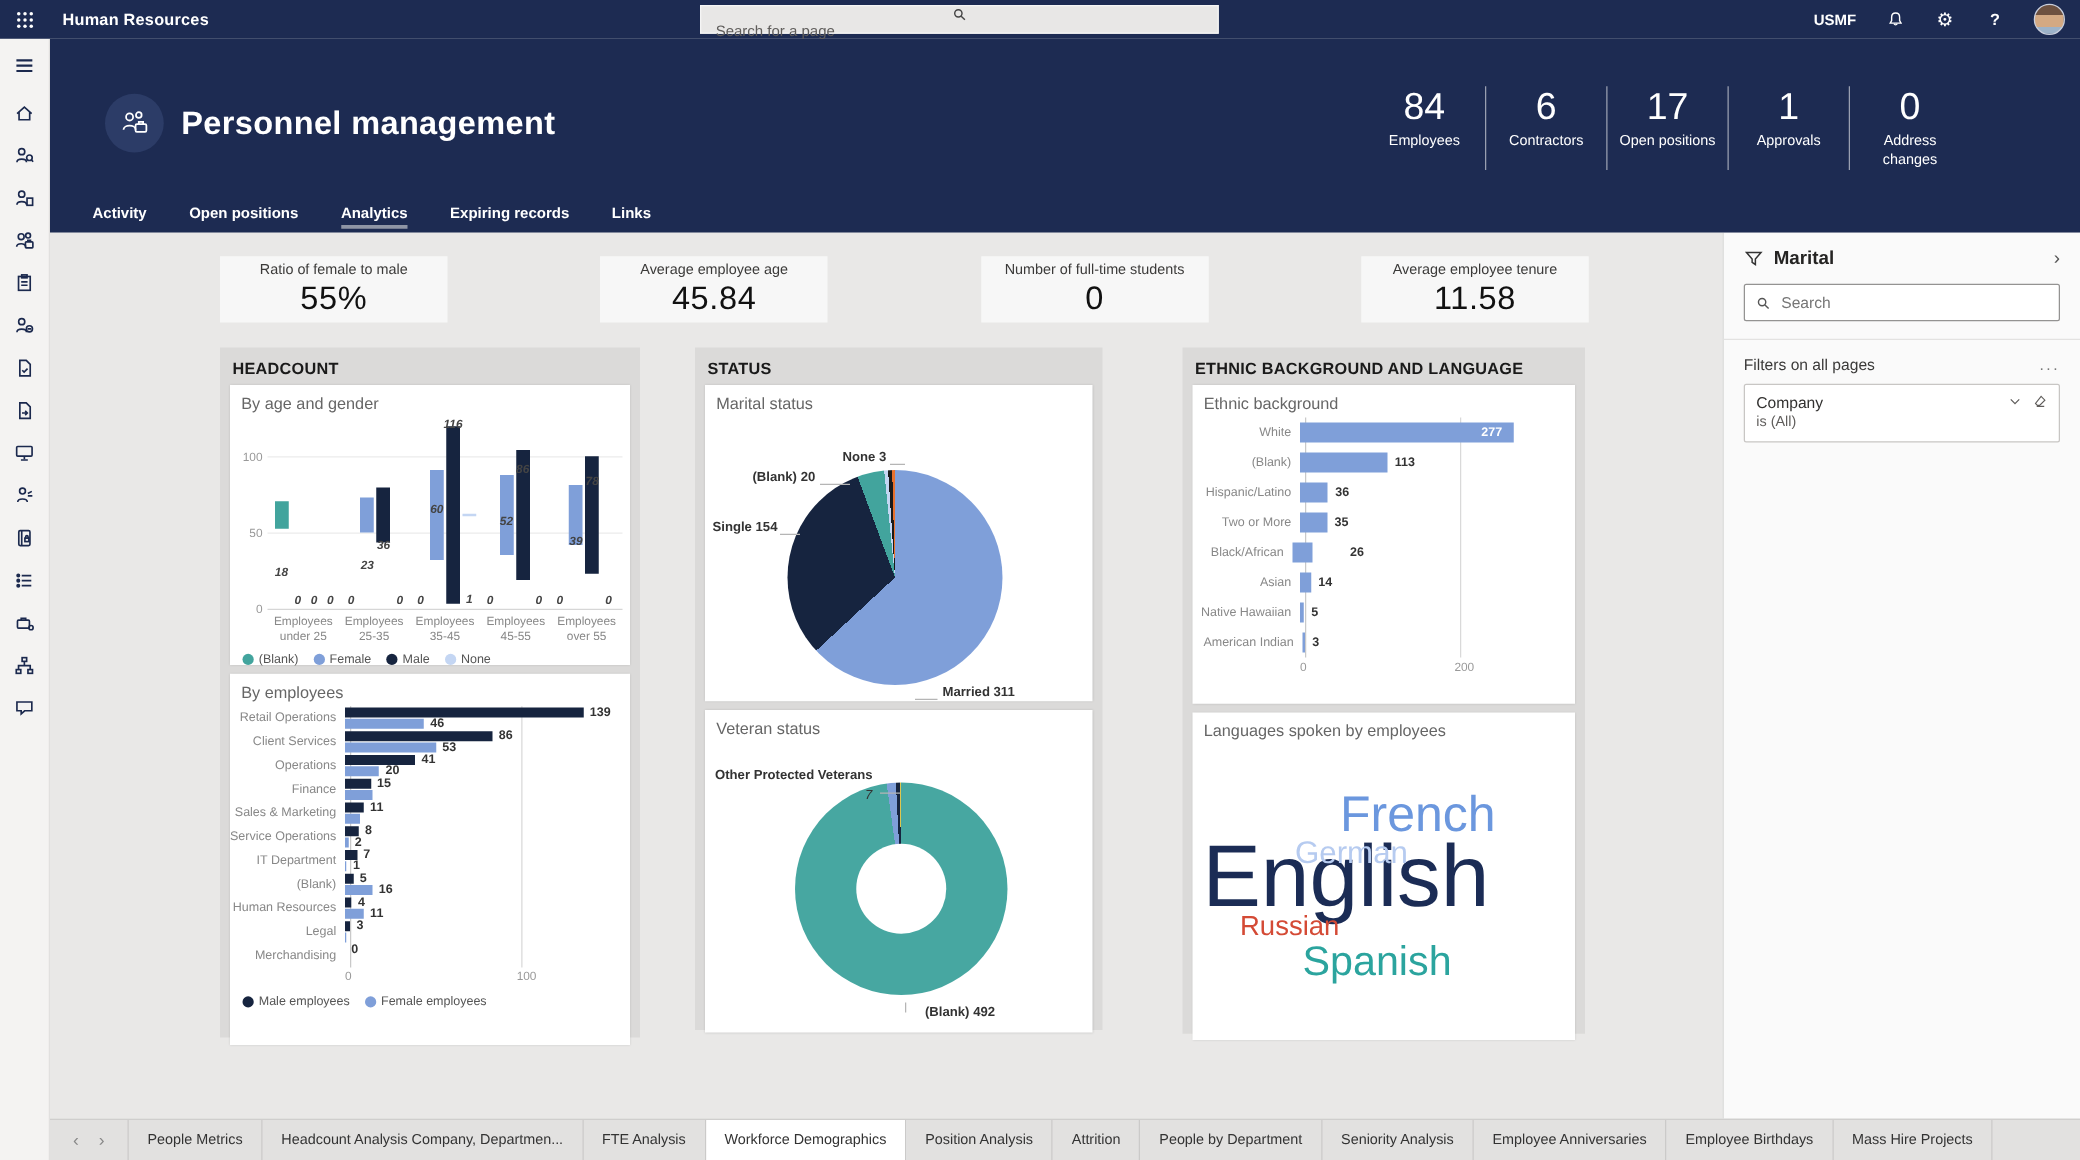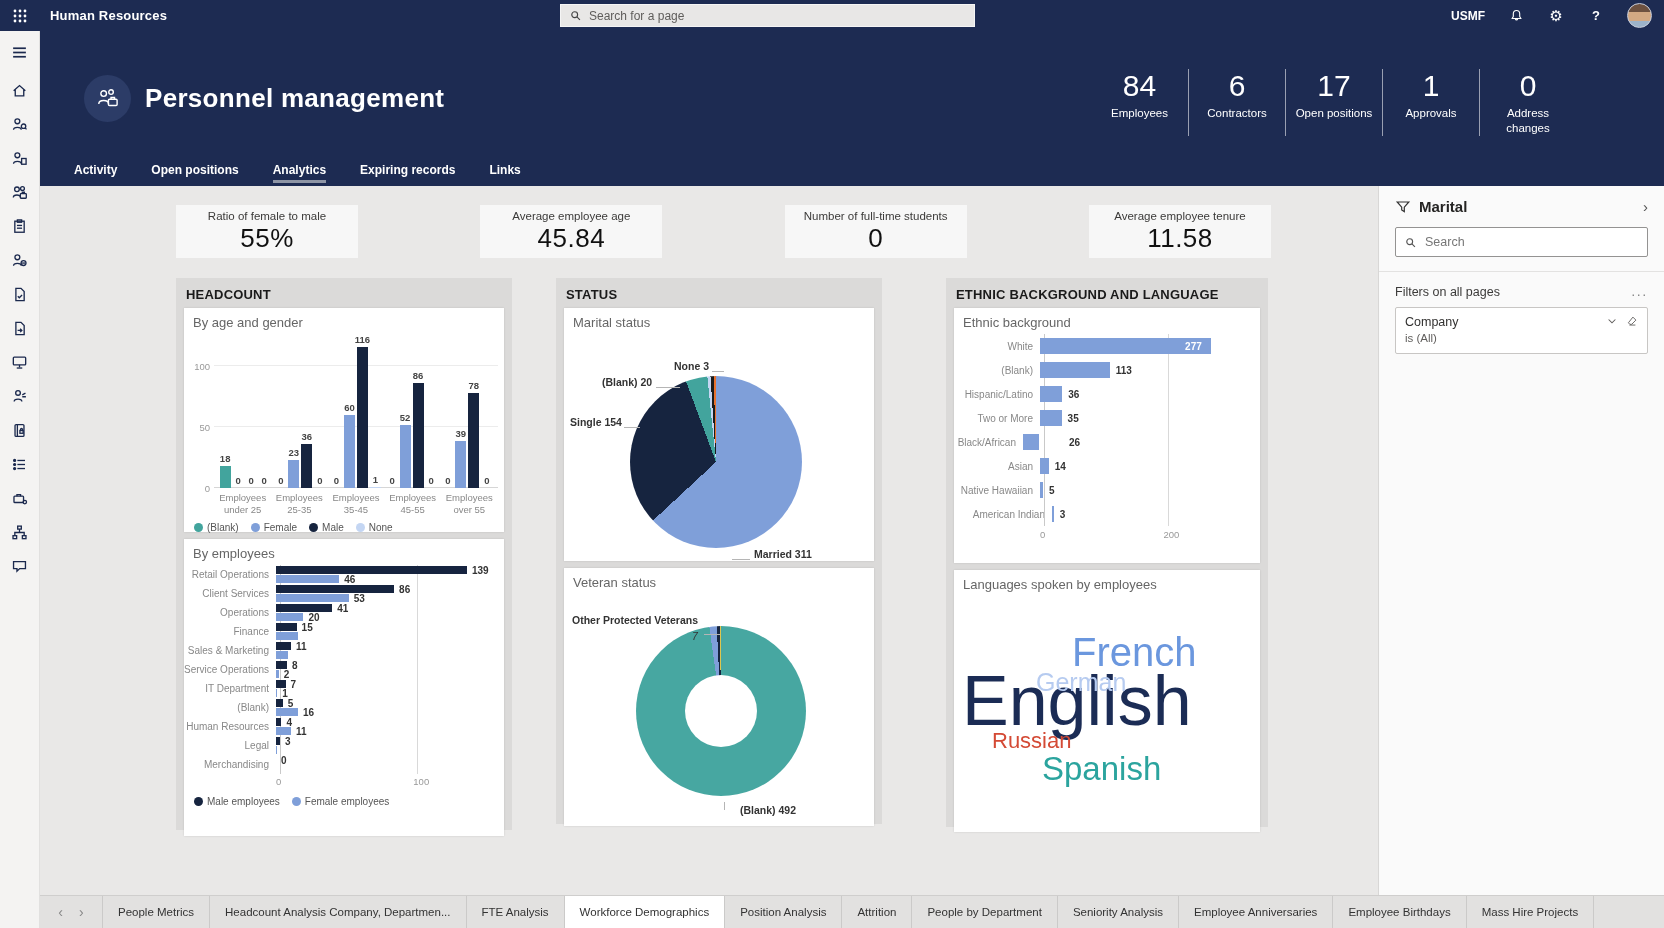--- a/index.html
+++ b/index.html
@@ -2,21 +2,21 @@
 <html><head>
 <meta charset="utf-8">
 <style>
   * { margin:0; padding:0; box-sizing:border-box; }
   html,body { width:1664px; height:928px; overflow:hidden; font-family:"Liberation Sans", sans-serif; background:#e9e8e7; }
 
   
   .topbar { position:absolute; left:0; top:0; width:1664px; height:31px; background:#1d2b52; display:flex; align-items:center; z-index:30; }
   .waffle { width:40px; height:31px; display:flex; align-items:center; justify-content:center; cursor:pointer; }
   .app-title { color:#fff; font-size:13px; font-weight:700; margin-left:10px; letter-spacing:.2px; }
-  .top-search { position:absolute; left:560px; top:4px; width:415px; height:23px; background:#e8e7e6; border:1px solid #f5f5f5; display:flex; align-items:center; padding:0 8px; }
+  .top-search { position:absolute; left:560px; top:4px; width:415px; height:23px; background:#e8e7e6; border:1px solid #f5f5f5; display:flex; align-items:center; padding:0 8px;flex-direction:column; }
   .top-search input { border:none; outline:none; background:transparent; font-size:12px; color:#333; width:100%; margin-left:7px; font-family:inherit; }
   .top-search input::placeholder { color:#5f5d5b; }
   .top-right { position:absolute; right:12px; top:0; height:31px; display:flex; align-items:center; gap:22px; color:#fff; }
   .company { font-size:12px; font-weight:700; cursor:pointer; }
   .tb-ic { display:flex; align-items:center; justify-content:center; width:18px; height:18px; cursor:pointer; font-size:14px; }
   .avatar { width:25px; height:25px; border-radius:50%; background:linear-gradient(180deg,#6d5140 0 34%, #d3a983 34% 75%, #9db3c9 75%); border:1px solid #c9cedb; cursor:pointer; }
 
   
   .sidebar { position:absolute; left:0; top:31px; width:40px; bottom:0; background:#f4f3f2; border-right:1px solid #e1e0df; z-index:20; display:flex; flex-direction:column; align-items:center; }
   .side-icon { width:40px; height:34px; display:flex; align-items:center; justify-content:center; color:#1b294e; cursor:pointer; }
@@ -53,21 +53,21 @@
   #panel-status    { left:516px; top:92px; width:326px; height:546px; }
   #panel-ethnic    { left:906px; top:92px; width:322px; height:549px; }
 
   
   .colplot { position:relative; height:152px; margin:4px 6px 0 30px; }
   .gl { position:absolute; left:0; right:0; height:1px; background:#ececec; }
   .gl.zero { background:#d6d6d6; }
   .gl-lab { position:absolute; left:-26px; width:22px; text-align:right; font-size:9.5px; color:#999; transform:translateY(-50%); }
   .colgroups { position:absolute; inset:0; display:flex; justify-content:space-evenly; align-items:flex-end; }
   .colgroup { display:flex; align-items:flex-end; gap:2px; height:100%; }
-  .barwrap { position:relative; width:11px; height:100%; display:flex; align-items:flex-end; }
+  .barwrap { position:relative; width:11px; height:100%; display:flex; align-items:center;font-style:italic; }
   .vbar { width:11px; }
   .vlabel { position:absolute; left:50%; transform:translateX(-50%); font-size:9.5px; font-weight:700; color:#444; white-space:nowrap; }
   .xlabels { display:flex; justify-content:space-evenly; margin:4px 6px 0 30px; }
   .xlabels div { font-size:9.5px; color:#888; text-align:center; width:56px; line-height:1.25; }
   .legend { display:flex; gap:12px; padding:6px 10px 8px; align-items:center; }
   .legend .li { display:flex; align-items:center; gap:4px; font-size:10px; color:#555; }
   .legend .dot { width:9px; height:9px; border-radius:50%; }
 
   
   .rowchart { position:relative; margin-top:2px; }
@@ -652,42 +652,42 @@
               </div>
             </div>
             <div class="hrow" style="height: 24px;">
               <div class="rlab" style="width: 86px;">Two or More</div>
               <div class="rbars" style="height: 24px;">
                 <div class="hbar" style="top: 4px; height: 16px; width: 21.6176px; background: rgb(127, 159, 217);"></div>
                 <div class="hval" style="left: 27.6176px; top: 12px;">35</div>
               </div>
             </div>
             <div class="hrow" style="height: 24px;">
-              <div class="rlab" style="width: 69px;">Black/African</div>
+              <div class="rlab" style="width: 80px;">Black/African</div>
               <div class="rbars" style="height: 24px;">
                 <div class="hbar" style="top: 4px; height: 16px; width: 16.0588px; background: rgb(127, 159, 217);"></div>
                 <div class="hval" style="left: 22.0588px; top: 12px; margin-left: 24px;">26</div>
               </div>
             </div>
             <div class="hrow" style="height: 24px;">
               <div class="rlab" style="width: 86px;">Asian</div>
               <div class="rbars" style="height: 24px;">
                 <div class="hbar" style="top: 4px; height: 16px; width: 8.64706px; background: rgb(127, 159, 217);"></div>
                 <div class="hval" style="left: 14.6471px; top: 12px;">14</div>
               </div>
             </div>
             <div class="hrow" style="height: 24px;">
               <div class="rlab" style="width: 86px;">Native Hawaiian</div>
               <div class="rbars" style="height: 24px;">
                 <div class="hbar" style="top: 4px; height: 16px; width: 3.08824px; background: rgb(127, 159, 217);"></div>
                 <div class="hval" style="left: 9.08824px; top: 12px;">5</div>
               </div>
             </div>
             <div class="hrow" style="height: 24px;">
-              <div class="rlab" style="width: 98px;">American Indian</div>
+              <div class="rlab" style="width: 88px;">American Indian</div>
               <div class="rbars" style="height: 24px;">
                 <div class="hbar" style="top: 4px; height: 16px; width: 1.85294px; background: rgb(127, 159, 217);"></div>
                 <div class="hval" style="left: 7.85294px; top: 12px;">3</div>
               </div>
             </div>
           </div>
         </div>
     </div>
     <div class="pcard" style="height:262px">
       <div class="card-title">Languages spoken by employees</div>

